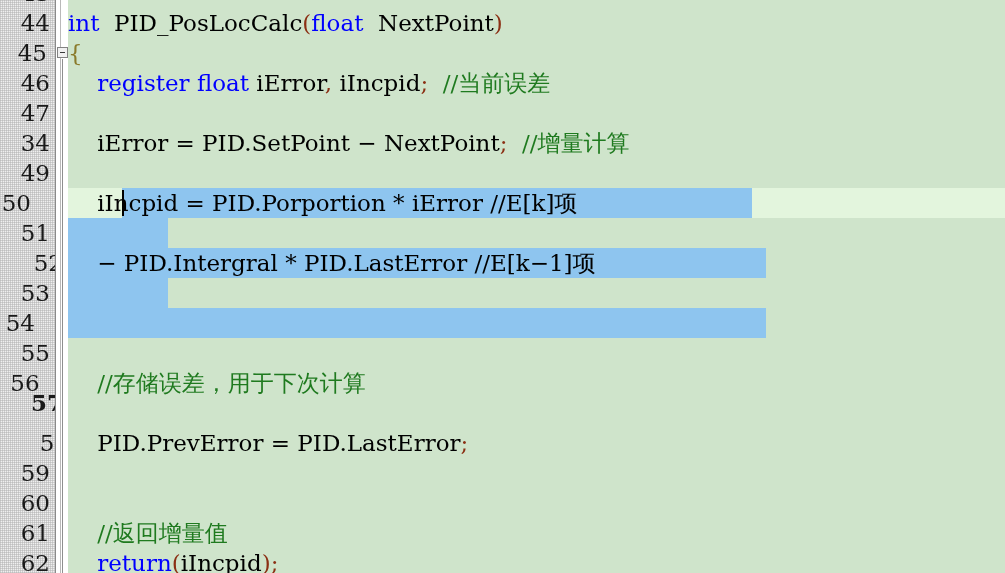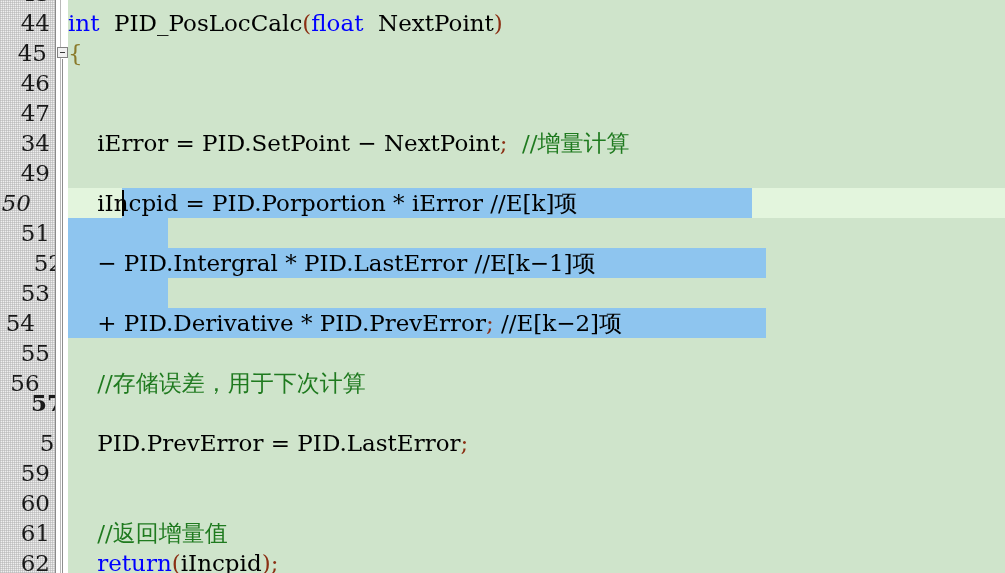--- a/index.html
+++ b/index.html
@@ -156,21 +156,21 @@
 
   <div class="gutter">
     <div class="gutter-nums" id="gutter-nums">
         <div class="gnum" style="position: absolute; top: -22px; width: 55px;">43</div>
         <div class="gnum" style="position: absolute; top: 8px; width: 55px;">44</div>
         <div class="gnum" style="position: absolute; top: 38px; width: 52px;">45</div>
         <div class="gnum" style="position: absolute; top: 68px; width: 55px;">46</div>
         <div class="gnum" style="position: absolute; top: 98px; width: 55px;">47</div>
         <div class="gnum" style="position: absolute; top: 128px; width: 55px;">34</div>
         <div class="gnum" style="position: absolute; top: 158px; width: 55px;">49</div>
-        <div class="gnum" style="position: absolute; top: 188px; width: 36px; font-style: italic;">50</div>
+        <div class="gnum" style="position: absolute; top: 188px; width: 36px;">50</div>
         <div class="gnum" style="position: absolute; top: 218px; width: 55px;">51</div>
         <div class="gnum" style="position: absolute; top: 248px; width: 68px;">52</div>
         <div class="gnum" style="position: absolute; top: 278px; width: 55px;">53</div>
         <div class="gnum" style="position: absolute; top: 308px; width: 40px;">54</div>
         <div class="gnum" style="position: absolute; top: 338px; width: 55px;">55</div>
         <div class="gnum" style="position: absolute; top: 368px; width: 55px; text-align: center;">56</div>
         <div class="gnum" style="position: absolute; top: 388px; width: 68px; font-weight: bold;">57</div>
         <div class="gnum" style="position: absolute; top: 428px; width: 74px;">58</div>
         <div class="gnum" style="position: absolute; top: 458px; width: 55px;">59</div>
         <div class="gnum" style="position: absolute; top: 488px; width: 55px;">60</div>
@@ -182,28 +182,29 @@
   <div class="fold-sep-left"></div>
   <div class="fold-margin"></div>
   <div class="fold-sep-right"></div>
   <div class="fold-line" id="fold-line" style="top: 59px; height: 567px;"></div>
   <div class="fold-box" id="fold-box" style="top: 47px;"></div>
 
   <div class="code-area" id="code-area">
       <div class="line" style="top: -22px;"><span class="txt"></span></div>
       <div class="line" style="top: 8px;"><span class="txt"><span class="kw">int</span><span class="plain">  PID_PosLocCalc</span><span class="punc">(</span><span class="kw">float</span><span class="plain">  NextPoint</span><span class="punc">)</span></span></div>
       <div class="line" style="top: 38px;"><span class="txt"><span class="brace">{</span></span></div>
+      <div class="line" style="top: 68px;"><span class="txt"><span class="plain">    </span><span class="kw">register</span><span class="plain"> </span><span class="kw">float</span><span class="plain"> iError</span><span class="punc">,</span><span class="plain"> iIncpid</span><span class="punc">;</span><span class="plain">  </span><span class="cmt">//当前误差</span></span></div>
       <div class="line" style="top: 98px;"><span class="txt"></span></div>
       <div class="line" style="top: 128px;"><span class="txt"><span class="plain">    iError = PID.SetPoint − NextPoint</span><span class="punc">;</span><span class="plain">  </span><span class="cmt">//增量计算</span></span></div>
       <div class="line" style="top: 158px;"><span class="txt"></span></div>
       <div class="line" style="top: 188px;"><div class="hl hl-curr" style="left: 0px; width: 937px;"></div><div class="hl hl-sel" style="left: 54px; width: 630px;"></div><span class="txt"><span class="plain">    iIncpid = PID.Porportion * iError </span><span class="cmt-sel">//E[k]项</span></span><div class="caret" style="left: 54px;"></div></div>
       <div class="line" style="top: 218px;"><div class="hl hl-sel" style="left: 0px; width: 100px;"></div><span class="txt"></span></div>
       <div class="line" style="top: 248px;"><div class="hl hl-sel" style="left: 0px; width: 698px;"></div><span class="txt"><span class="plain">    − PID.Intergral * PID.LastError </span><span class="cmt-sel">//E[k−1]项</span></span></div>
       <div class="line" style="top: 278px;"><div class="hl hl-sel" style="left: 0px; width: 100px;"></div><span class="txt"></span></div>
-      <div class="line" style="top: 308px;"><div class="hl hl-sel" style="left: 0px; width: 698px;"></div><span class="txt"><span class="plain">    + PID.Derivative * PID.PrevError</span><span class="punc">;</span><span class="plain"> </span><span class="cmt-sel">//E[k−2]项</span></span></div>
+      <div class="line" style="top: 308px;"><div class="hl hl-sel" style="left: 0px; width: 698px;"></div></div>
       <div class="line" style="top: 338px;"><span class="txt"></span></div>
       <div class="line" style="top: 368px;"><span class="txt"><span class="plain">    </span><span class="cmt">//存储误差，用于下次计算</span></span></div>
       <div class="line" style="top: 398px;"><span class="txt"></span></div>
       <div class="line" style="top: 428px;"><span class="txt"><span class="plain">    PID.PrevError = PID.LastError</span><span class="punc">;</span></span></div>
       <div class="line" style="top: 458px;"><span class="txt"></span></div>
       <div class="line" style="top: 518px;"><span class="txt"><span class="plain">    </span><span class="cmt">//返回增量值</span></span></div>
       <div class="line" style="top: 548px;"><span class="txt"><span class="plain">    </span><span class="kw">return</span><span class="punc">(</span><span class="plain">iIncpid</span><span class="punc">)</span><span class="punc">;</span></span></div>
     </div>
 
 </div>

